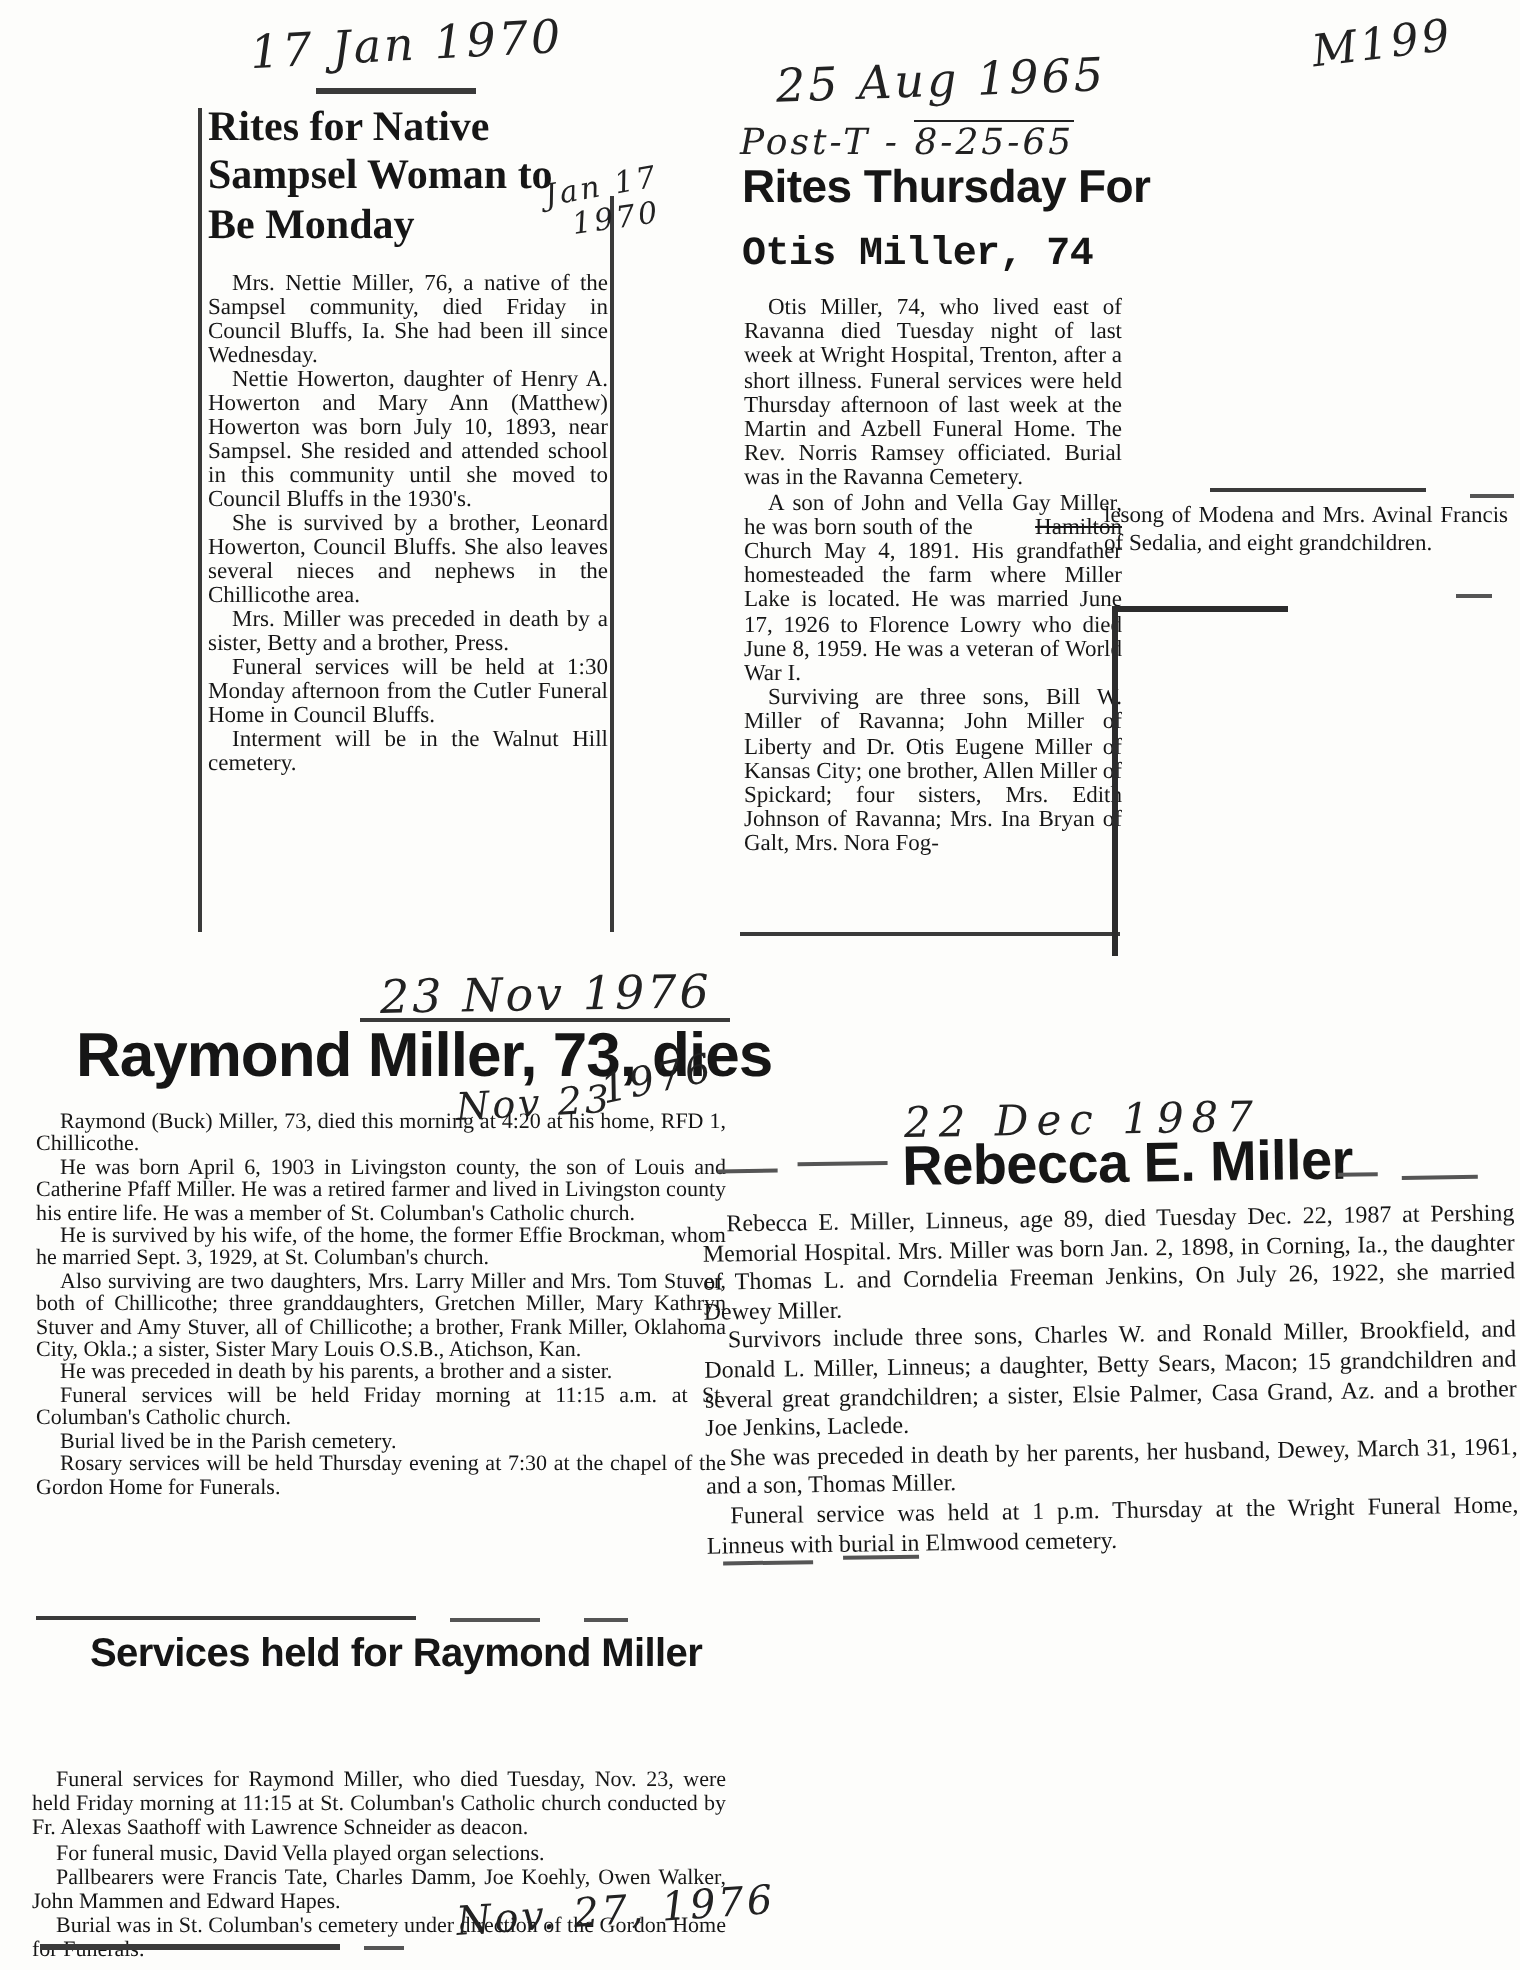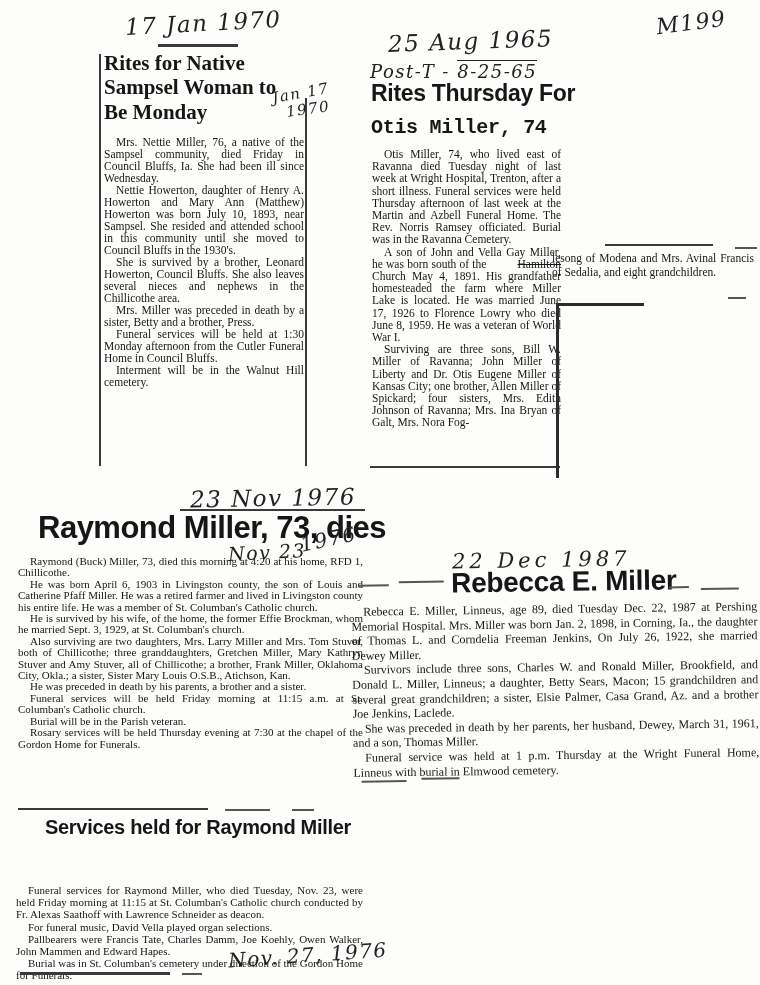--- a/index.html
+++ b/index.html
@@ -79,21 +79,21 @@
   <span class="hand" style="left:228px;top:541px;font-size:19px;transform:rotate(-3deg);">Nov 23</span>
   <span class="hand" style="left:300px;top:527px;font-size:20px;transform:rotate(-12deg);">1976</span>
 
   <div class="body-col abs" style="left:18px;top:556px;width:345px;font-size:11px;line-height:11.4px;">
     <p>Raymond (Buck) Miller, 73, died this morning at 4:20 at his home, RFD 1, Chillicothe.</p>
     <p>He was born April 6, 1903 in Livingston county, the son of Louis and Catherine Pfaff Miller. He was a retired farmer and lived in Livingston county his entire life. He was a member of St. Columban's Catholic church.</p>
     <p>He is survived by his wife, of the home, the former Effie Brockman, whom he married Sept. 3, 1929, at St. Columban's church.</p>
     <p>Also surviving are two daughters, Mrs. Larry Miller and Mrs. Tom Stuver, both of Chillicothe; three granddaughters, Gretchen Miller, Mary Kathryn Stuver and Amy Stuver, all of Chillicothe; a brother, Frank Miller, Oklahoma City, Okla.; a sister, Sister Mary Louis O.S.B., Atichson, Kan.</p>
     <p>He was preceded in death by his parents, a brother and a sister.</p>
     <p>Funeral services will be held Friday morning at 11:15 a.m. at St. Columban's Catholic church.</p>
-    <p>Burial will be in the Parish veteran.</p>
+    <p>Burial lived be in the Parish cemetery.</p>
     <p>Rosary services will be held Thursday evening at 7:30 at the chapel of the Gordon Home for Funerals.</p>
   </div>
 
   <div class="rule" style="left:18px;top:808px;width:190px;height:2px;"></div>
   <div class="dash" style="left:225px;top:809px;width:45px;height:1.5px;"></div>
   <div class="dash" style="left:292px;top:809px;width:22px;height:1.5px;"></div>
 
   <h2 class="hl-sans abs" style="left:45px;top:816px;font-size:20px;">Services held for Raymond Miller</h2>
 
   <div class="body-col abs" style="left:16px;top:884px;width:347px;font-size:11px;line-height:12.2px;">

